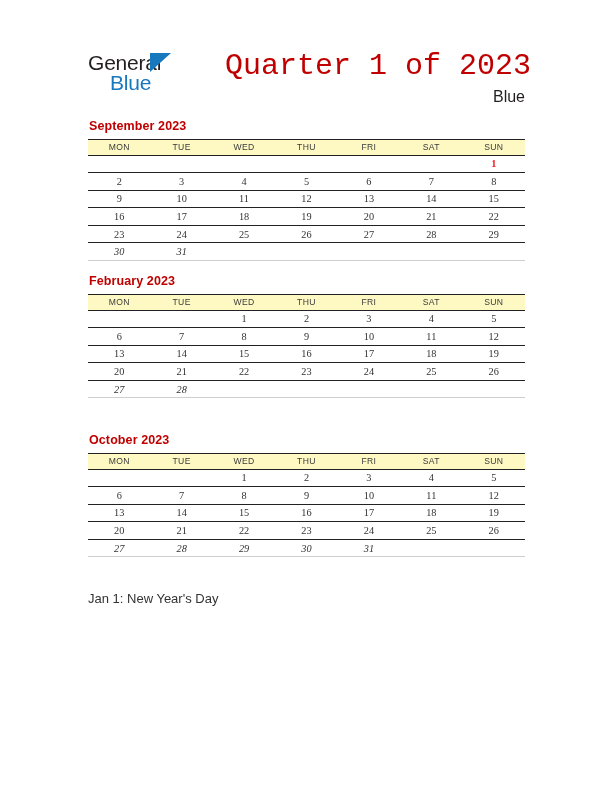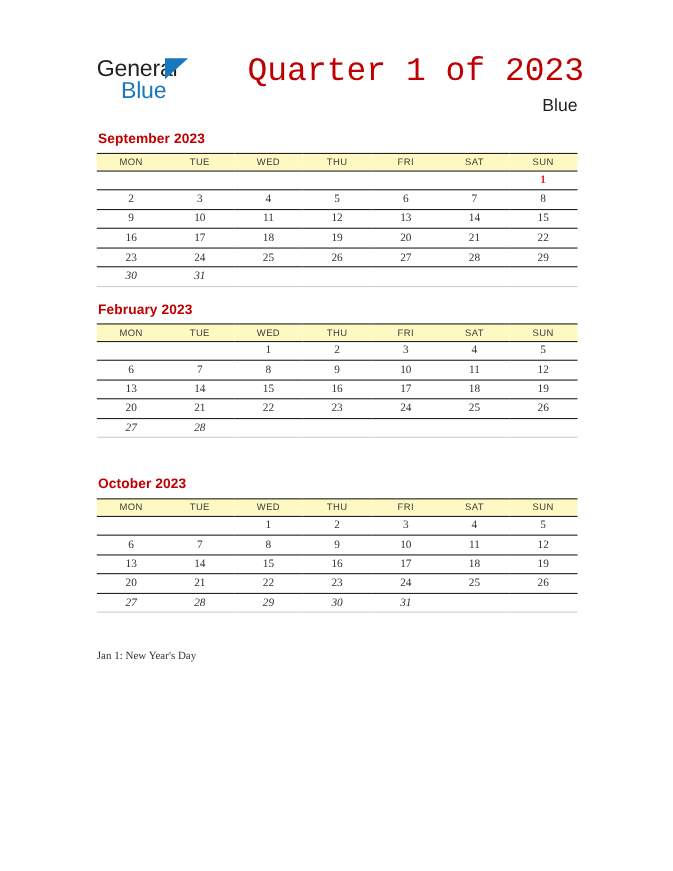--- a/index.html
+++ b/index.html
@@ -155,24 +155,24 @@
   table.cal tbody td.empty { color: transparent; }
 
   
   .notes {
     position: absolute;
     left: 88px;
     top: 589px;
     width: 437px;
   }
   .note-line {
-    font-size: 10px;
+    font-size: 13px;
     color: #333333;
     line-height: 1.5;
-    font-family: Liberation Serif, serif;
+    font-family: Liberation Sans, sans-serif;
   }
 </style>
 </head>
 <body>
 
 <div class="page">
 
   <div class="header">
 
     <div class="logo">

